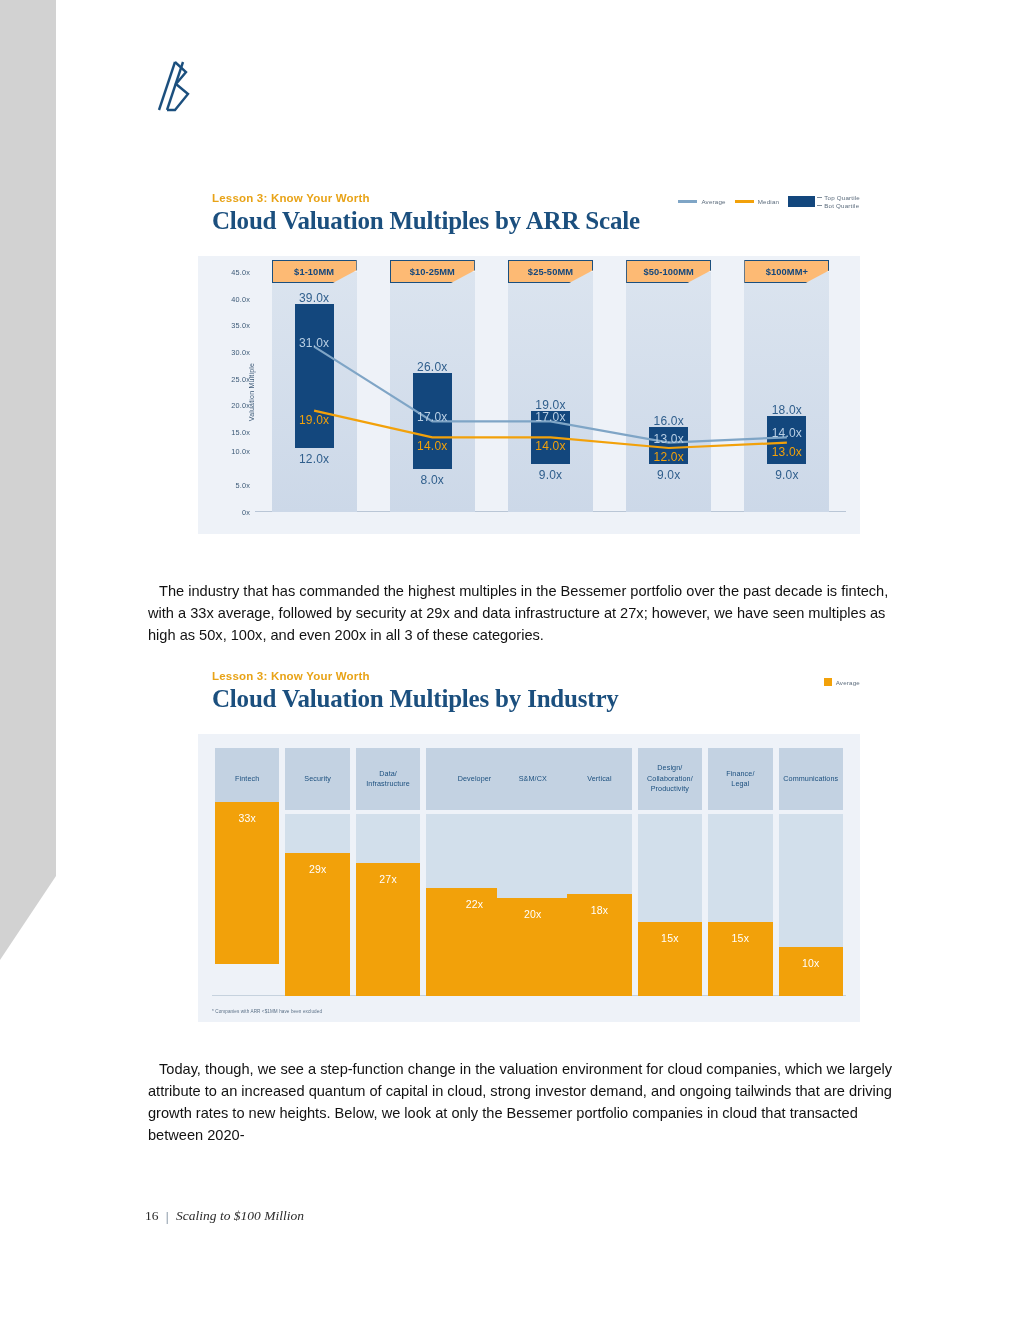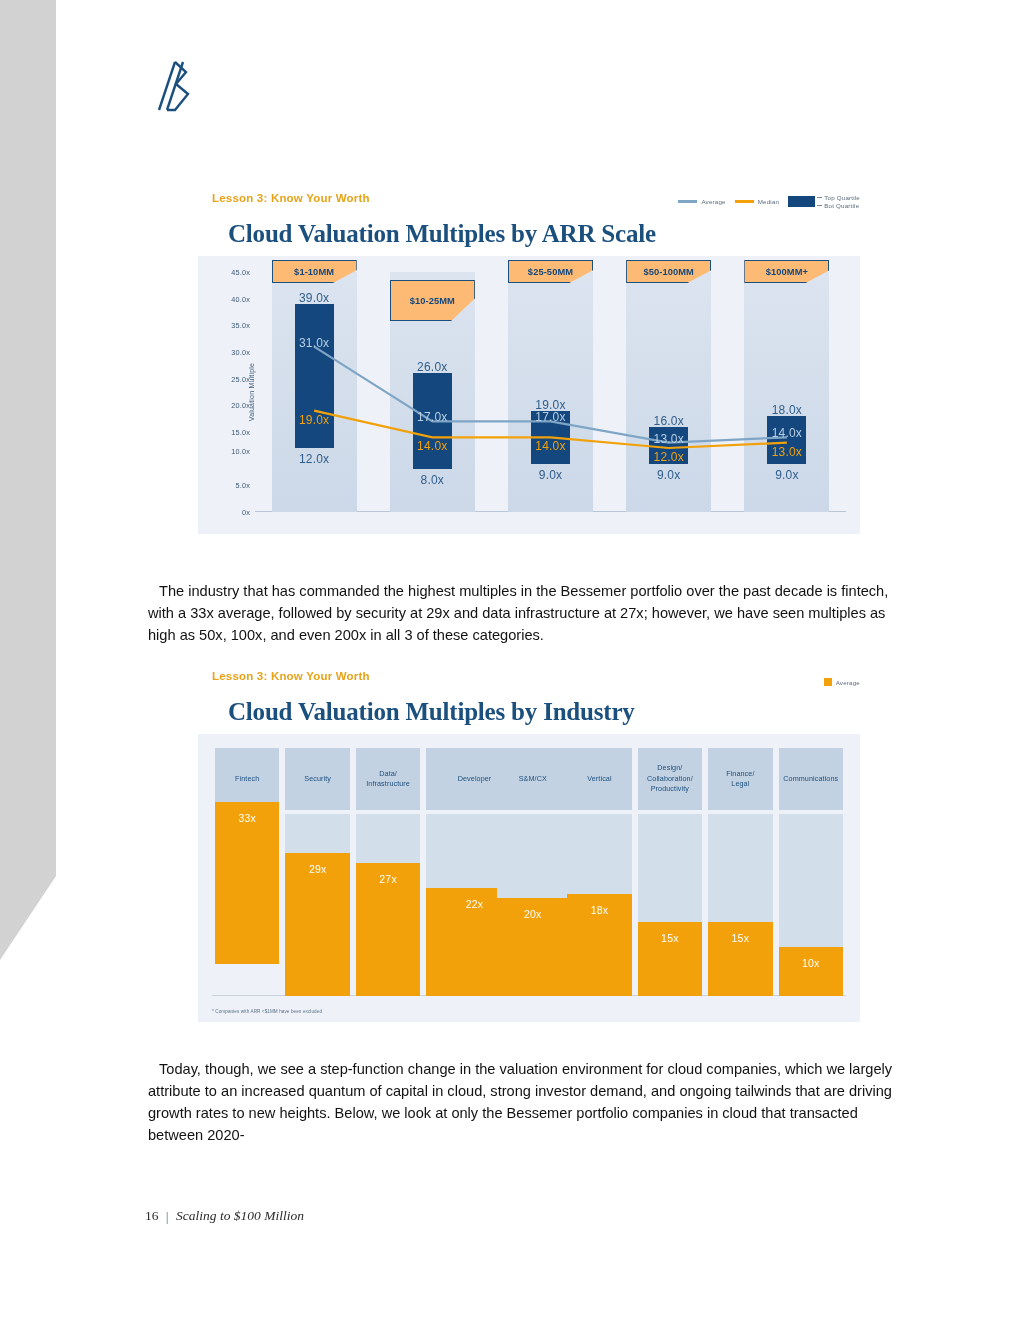--- a/index.html
+++ b/index.html
@@ -23,21 +23,21 @@
 
   
   .figure{position:absolute;}
 
   .fig-kicker{
     color:#E8A317;font-size:11.5px;font-weight:700;letter-spacing:.2px;
     margin:0 0 3px 0;
   }
   .fig-title{
     color:#1B4F7E;font-family:"Liberation Serif", serif;
-    font-size:25px;font-weight:700;letter-spacing:-.2px;margin:16px;
+    font-size:25px;font-weight:700;letter-spacing:-.2px;margin:0;
     line-height:1.15;
   }
 
   
   .legend1{position:absolute;right:0;top:2px;display:flex;align-items:center;gap:9px;}
   .lg-item{display:flex;align-items:center;gap:4px;}
   .lg-line{width:19px;height:2.5px;display:block;}
   .lg-txt{font-size:6.2px;color:#5b6b7c;letter-spacing:.2px;white-space:nowrap;}
   .lg-swatch-wrap{display:flex;align-items:center;gap:2px;}
   .lg-sw{width:27px;height:11px;background:#13477D;display:block;}
@@ -173,21 +173,21 @@
         <span class="c1-ytick" style="top: 160px;">15.0x</span>
         <span class="c1-ytick" style="top: 179px; margin-left: 16px;">10.0x</span>
         <span class="c1-ytick" style="top: 213.333px;">5.0x</span>
         <span class="c1-ytick" style="top: 240px;">0x</span>
         <div class="c1-col" style="left: 16.548px; width: 85.104px;"></div>
         <div class="c1-col" style="left: 134.748px; width: 85.104px;"></div>
         <div class="c1-col" style="left: 252.948px; width: 85.104px;"></div>
         <div class="c1-col" style="left: 371.148px; width: 85.104px;"></div>
         <div class="c1-col" style="left: 489.348px; width: 85.104px;"></div>
         <div class="c1-tab" style="left: 16.548px; width: 85.104px; top: -12px; height: 23px;">$1-10MM</div>
-        <div class="c1-tab" style="left: 134.748px; width: 85.104px; top: -12px; height: 41px; margin-top: 20px;">$10-25MM</div>
+        <div class="c1-tab" style="left: 134.748px; width: 85.104px; top: -12px; height: 23px;">$10-25MM</div>
         <div class="c1-tab" style="left: 252.948px; width: 85.104px; top: -12px; height: 23px;">$25-50MM</div>
         <div class="c1-tab" style="left: 371.148px; width: 85.104px; top: -12px; height: 23px;">$50-100MM</div>
         <div class="c1-tab" style="left: 489.348px; width: 85.104px; top: -12px; height: 23px;">$100MM+</div>
         <div class="c1-bar" style="left: 39.597px; width: 39.006px; top: 32px; height: 144px;"></div>
         <div class="c1-bar" style="left: 157.797px; width: 39.006px; top: 101.333px; height: 96px;"></div>
         <div class="c1-bar" style="left: 275.997px; width: 39.006px; top: 138.667px; height: 53.3333px;"></div>
         <div class="c1-bar" style="left: 394.197px; width: 39.006px; top: 154.667px; height: 37.3333px;"></div>
         <div class="c1-bar" style="left: 512.397px; width: 39.006px; top: 144px; height: 48px;"></div>
         <svg width="591" height="240" style="position: absolute; left: 0px; top: 0px; overflow: visible;">
           <polyline points="59.1,74.66666666666666 177.3,149.33333333333334 295.5,149.33333333333334 413.70000000000005,170.66666666666669 531.9,165.33333333333331" fill="none" stroke="#7fa5c6" stroke-width="2.2"></polyline>

